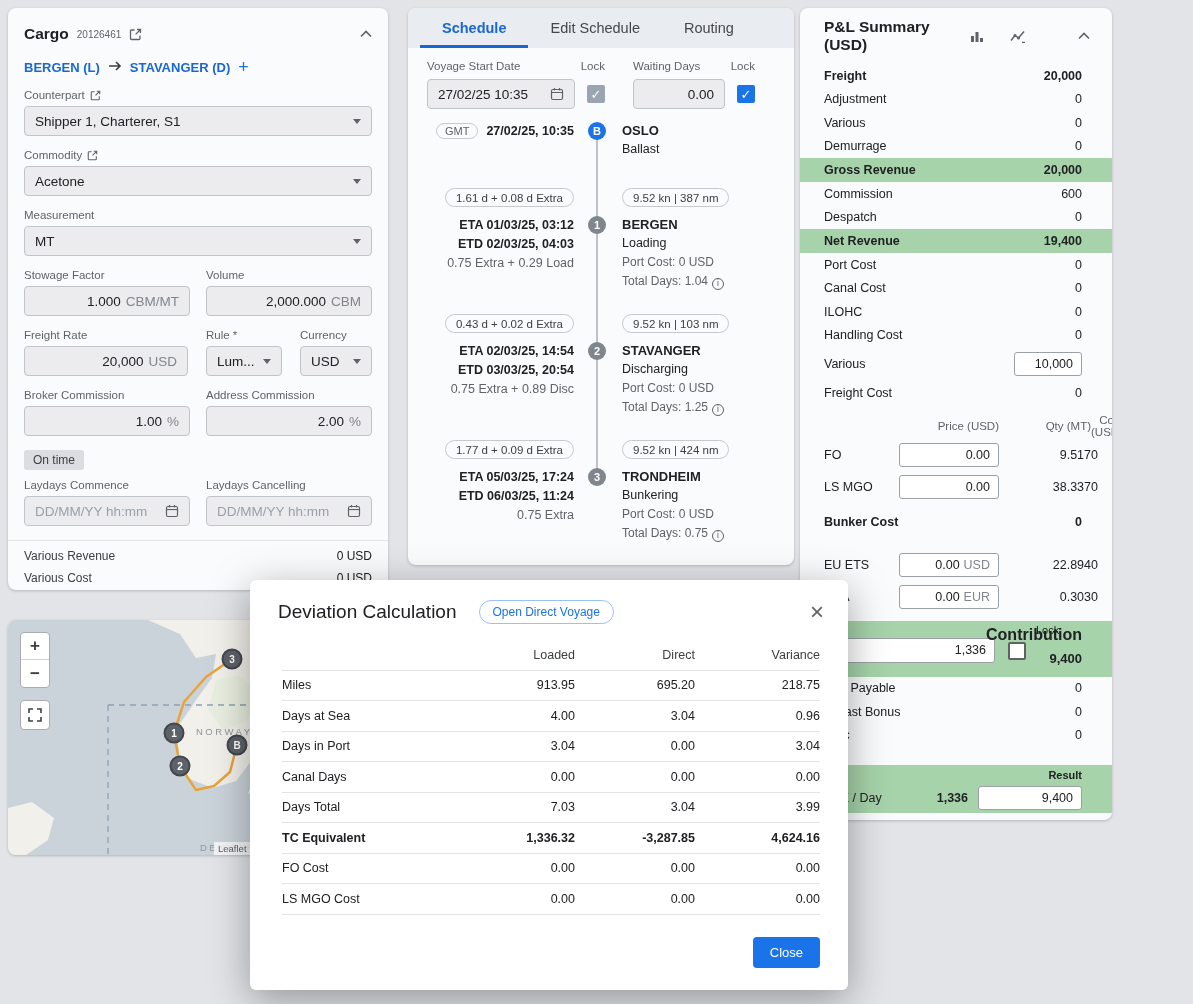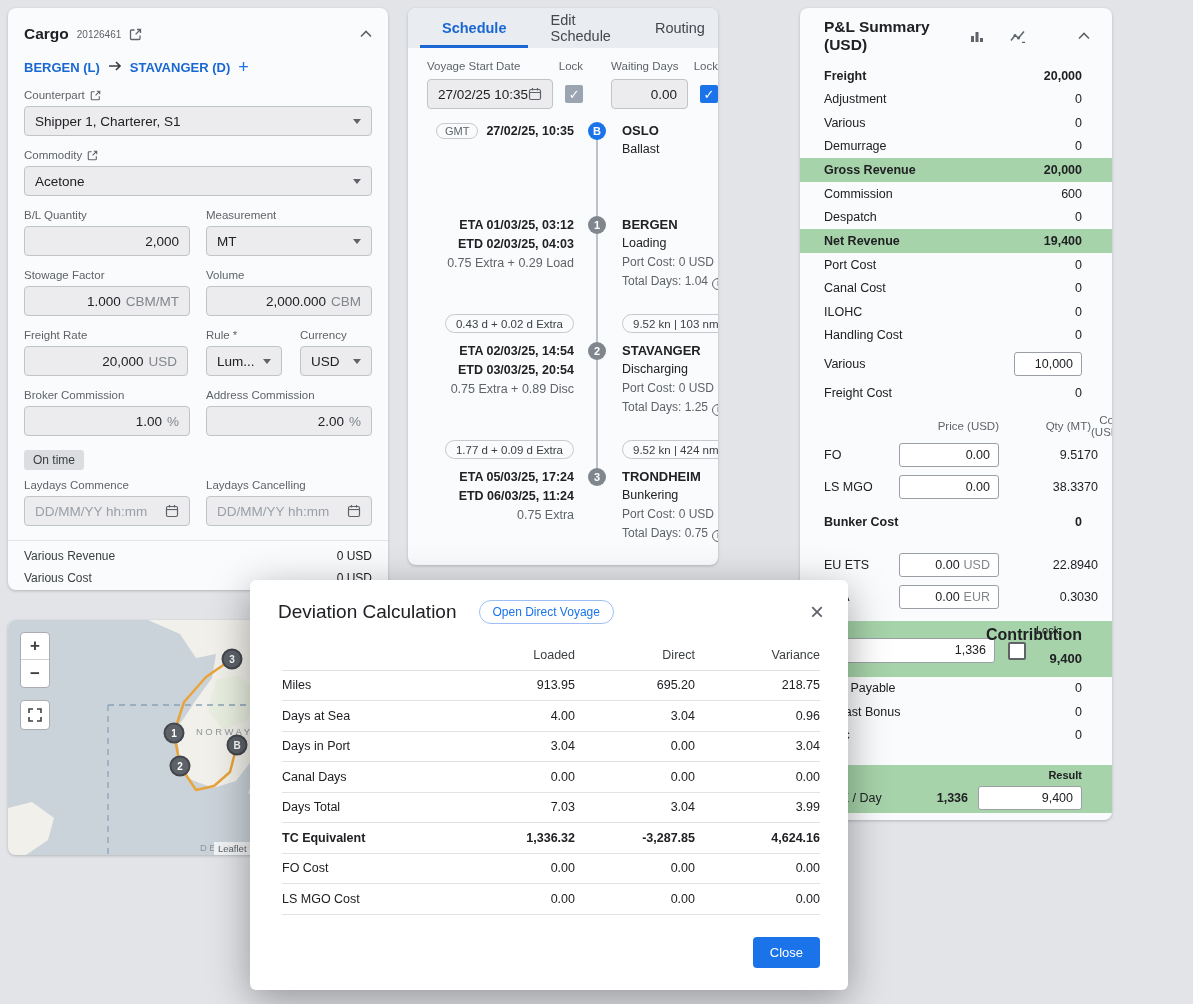--- a/index.html
+++ b/index.html
@@ -36,21 +36,21 @@
   
   .map { left:8px; top:620px; width:380px; height:235px; overflow:hidden; padding:0; }
   .map svg.mapbg { display:block; }
   .map-zoom { position:absolute; left:12px; top:12px; width:30px; background:#fff; border:1px solid #a9adb3; border-radius:4px; overflow:hidden; }
   .map-zoom .zbtn { height:27px; display:flex; align-items:center; justify-content:center; font-size:17px; font-weight:bold; color:#3c4043; cursor:pointer; }
   .map-zoom .zbtn:first-child { border-bottom:1px solid #d0d2d6; }
   .map-fs { position:absolute; left:12px; top:80px; width:30px; height:30px; background:#fff; border:1px solid #a9adb3; border-radius:4px; display:flex; align-items:center; justify-content:center; }
   .map-attr { position:absolute; right:0; bottom:0; left:206px; height:13px; background:rgba(255,255,255,.75); font-size:9.5px; color:#5f6368; padding:1px 4px; }
 
   
-  .sched { left:408px; top:8px; width:310px; height:557px; overflow:hidden; }
+  .sched { left:408px; top:8px; width:386px; height:557px; overflow:hidden; }
   .tabs { height:40px; background:#e9ecf1; border-radius:8px 8px 0 0; display:flex; align-items:stretch; padding:0 12px; }
   .tab { padding:0 22px; display:flex; align-items:center; font-size:14.5px; color:#44474c; cursor:pointer; }
   .tab.active { color:#1967d2; font-weight:bold; box-shadow:inset 0 -3px 0 #1967d2; }
   .sched-form { display:flex; padding:12px 0 0 19px; }
   .sf-group { width:178px; }
   .sf-group.g2 { width:122px; margin-left:28px; }
   .sf-labels { display:flex; justify-content:space-between; font-size:11.5px; color:#5f6368; height:15px; }
   .sf-controls { display:flex; gap:12px; align-items:center; margin-top:4px; }
   .sf-controls .input { flex:1; }
   .cb { width:18px; height:18px; border-radius:2px; display:flex; align-items:center; justify-content:center; font-size:13px; color:#fff; flex:none; cursor:pointer; }
@@ -180,28 +180,20 @@
       </span>
     </div>
     <div class="select">
       <span>Acetone</span>
       <span class="caret"></span>
     </div>
 
     <div class="cols">
       <div class="col">
         <div class="flabel">
-            <span>B/L Quantity</span>
-          </div>
-        <div class="input num">
-            <span>2,000</span>
-          </div>
-      </div>
-      <div class="col">
-        <div class="flabel">
             <span>Measurement</span>
           </div>
         <div class="select">
           <span>MT</span>
           <span class="caret"></span>
         </div>
       </div>
     </div>
 
     <div class="cols">
@@ -423,20 +415,25 @@
         </div>
         <div class="tl-mark">
             <div class="marker start">B</div>
           </div>
         <div class="tl-right">
           <div class="port-name">OSLO</div>
           <div class="activity">Ballast</div>
         </div>
       </div>
 
+      <div class="tl-row" style="top:180px;">
+        <div class="tl-left"><span class="chip">1.61 d + 0.08 d Extra</span></div>
+        <div></div>
+        <div class="tl-right"><span class="chip">9.52 kn | 387 nm</span></div>
+      </div>
 
       <div class="tl-row" style="top:208px;">
         <div class="tl-left">
           <div class="eta">ETA 01/03/25, 03:12</div>
           <div class="eta">ETD 02/03/25, 04:03</div>
           <div class="extra">0.75 Extra + 0.29 Load</div>
         </div>
         <div class="tl-mark">
             <div class="marker">1</div>
           </div>

